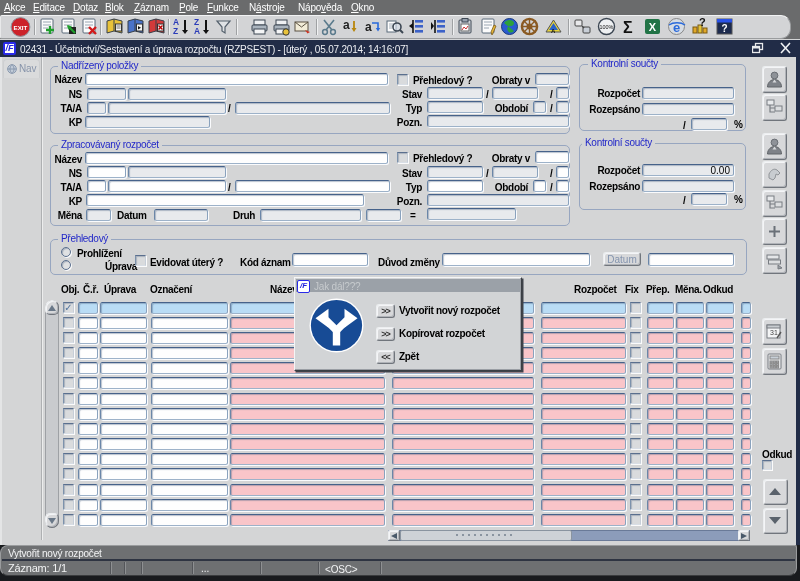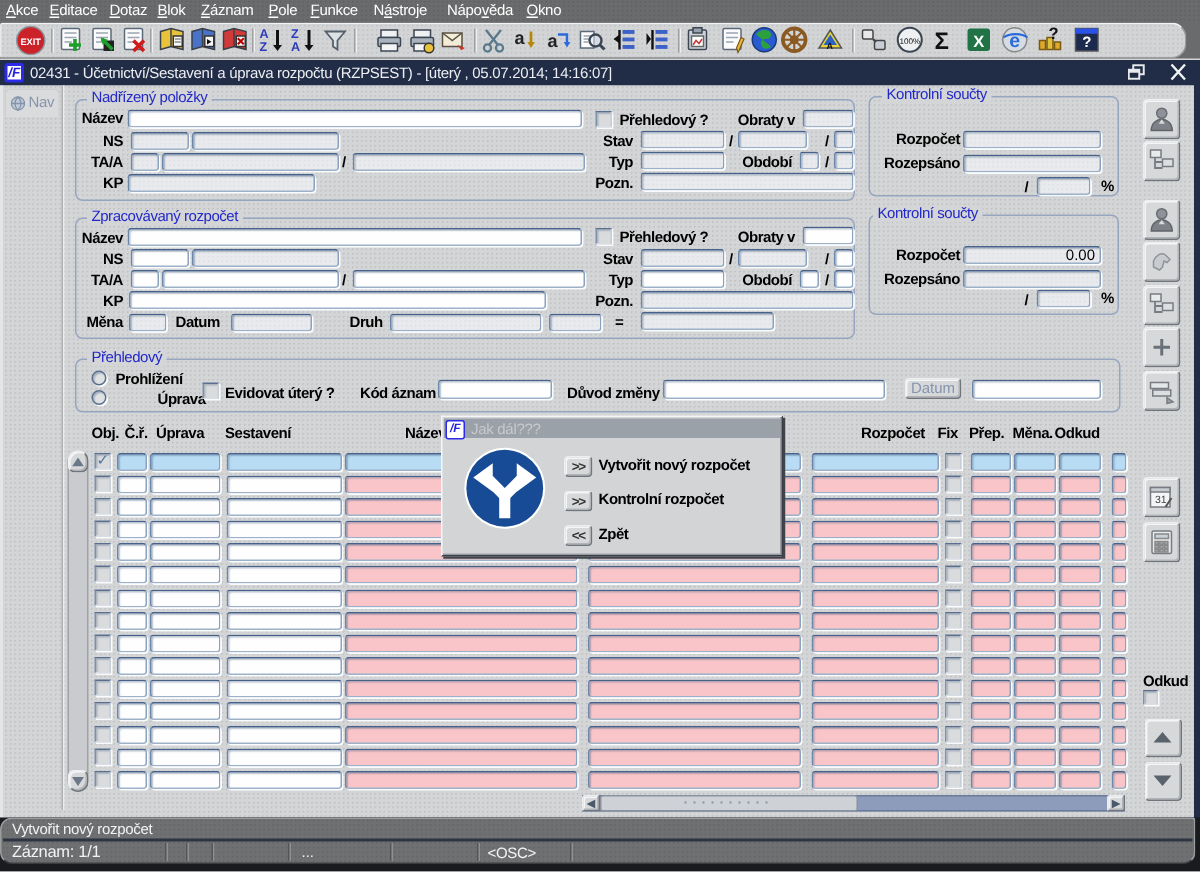--- a/index.html
+++ b/index.html
@@ -335,21 +335,21 @@
 <div class="lb" style="left:150px;top:258px;">Evidovat úterý ?</div>
 <div class="lb" style="left:240px;top:258px;">Kód áznam</div>
 <div class="in w" style="left:292px;top:253px;width:76px;height:13px;"></div>
 <div class="lb" style="left:378px;top:258px;">Důvod změny</div>
 <div class="in w" style="left:442px;top:253px;width:148px;height:13px;"></div>
 <div class="b3" style="left:603px;top:252px;width:38px;height:14px;font-size:10px;color:#8494ae;text-align:center;line-height:13px;">Datum</div>
 <div class="in w" style="left:648px;top:253px;width:86px;height:13px;"></div>
 <div class="lb" style="left:61px;top:285px;">Obj.</div>
 <div class="lb" style="left:83px;top:285px;">Č.ř.</div>
 <div class="lb" style="left:104px;top:285px;">Úprava</div>
-<div class="lb" style="left:150px;top:285px;">Sestavení</div>
+<div class="lb" style="left:150px;top:285px;">Označení</div>
 <div class="lb" style="left:270px;top:285px;">Název položky</div>
 <div class="lb" style="left:574px;top:285px;">Rozpočet</div>
 <div class="lb" style="left:625px;top:285px;">Fix</div>
 <div class="lb" style="left:646px;top:285px;">Přep.</div>
 <div class="lb" style="left:675px;top:285px;">Měna.</div>
 <div class="lb" style="left:703px;top:285px;">Odkud</div>
 <div class="abs" style="left:45px;top:300px;width:14px;height:228px;background:#c9cbce;border:1px solid #9ea1a5;border-radius:7px;"></div>
 <div class="b3" style="left:45px;top:300px;width:14px;height:15px;border-radius:7px 7px 5px 5px;"></div>
 <svg class="abs" style="left:48px;top:305px" width="8" height="6">
     <path d="M4 0L8 6H0z" fill="#6a7888"></path>
@@ -633,21 +633,21 @@
 <path d="M27.3 32.7 L38.2 21.8"></path>
 </g>
 <g fill="#fff">
 <path d="M6.5 20.3 L19.5 10.8 L19.5 29.8z"></path>
 <path d="M48.5 20.3 L35.5 10.8 L35.5 29.8z"></path>
 </g>
 </svg>
 <div class="b3" style="left:376px;top:304px;width:19px;height:14px;font-size:9px;font-weight:bold;color:#333;text-align:center;line-height:13px;letter-spacing:-1px;">&gt;&gt;</div>
 <div class="lb" style="left:399px;top:306px;">Vytvořit nový rozpočet</div>
 <div class="b3" style="left:376px;top:327px;width:19px;height:14px;font-size:9px;font-weight:bold;color:#333;text-align:center;line-height:13px;letter-spacing:-1px;">&gt;&gt;</div>
-<div class="lb" style="left:399px;top:329px;">Kontrolní rozpočet</div>
+<div class="lb" style="left:399px;top:329px;">Kopírovat rozpočet</div>
 <div class="b3" style="left:376px;top:350px;width:19px;height:14px;font-size:9px;font-weight:bold;color:#333;text-align:center;line-height:13px;letter-spacing:-1px;">&lt;&lt;</div>
 <div class="lb" style="left:399px;top:352px;">Zpět</div>
 <div class="abs" style="left:0;top:545px;width:800px;height:36px;background:#191b1e;"></div>
 <div class="abs" style="left:0;top:545px;width:797px;height:31px;background-color:#6e7072;background-image:radial-gradient(circle at 1px 1px,#626466 0.6px,transparent 0.7px);background-size:3px 3px;border:1px solid #9a9c9e;border-bottom-color:#3a3c3e;border-radius:8px 2px 8px 8px;"></div>
 <div class="abs" style="left:8px;top:548px;font-size:10px;letter-spacing:-0.2px;color:#f2f3f4;line-height:11px;">Vytvořit nový rozpočet</div>
 <div class="abs" style="left:2px;top:559px;width:793px;height:2px;background:#2e3442;"></div>
 <div class="abs" style="left:8px;top:563px;font-size:11px;letter-spacing:-0.2px;color:#f2f3f4;line-height:11px;">Záznam: 1/1</div>
 <div class="abs" style="left:110px;top:562px;width:2px;height:12px;background:#54565a;border-right:1px solid #8e9092;"></div>
 <div class="abs" style="left:124px;top:562px;width:2px;height:12px;background:#54565a;border-right:1px solid #8e9092;"></div>
 <div class="abs" style="left:141px;top:562px;width:2px;height:12px;background:#54565a;border-right:1px solid #8e9092;"></div>

